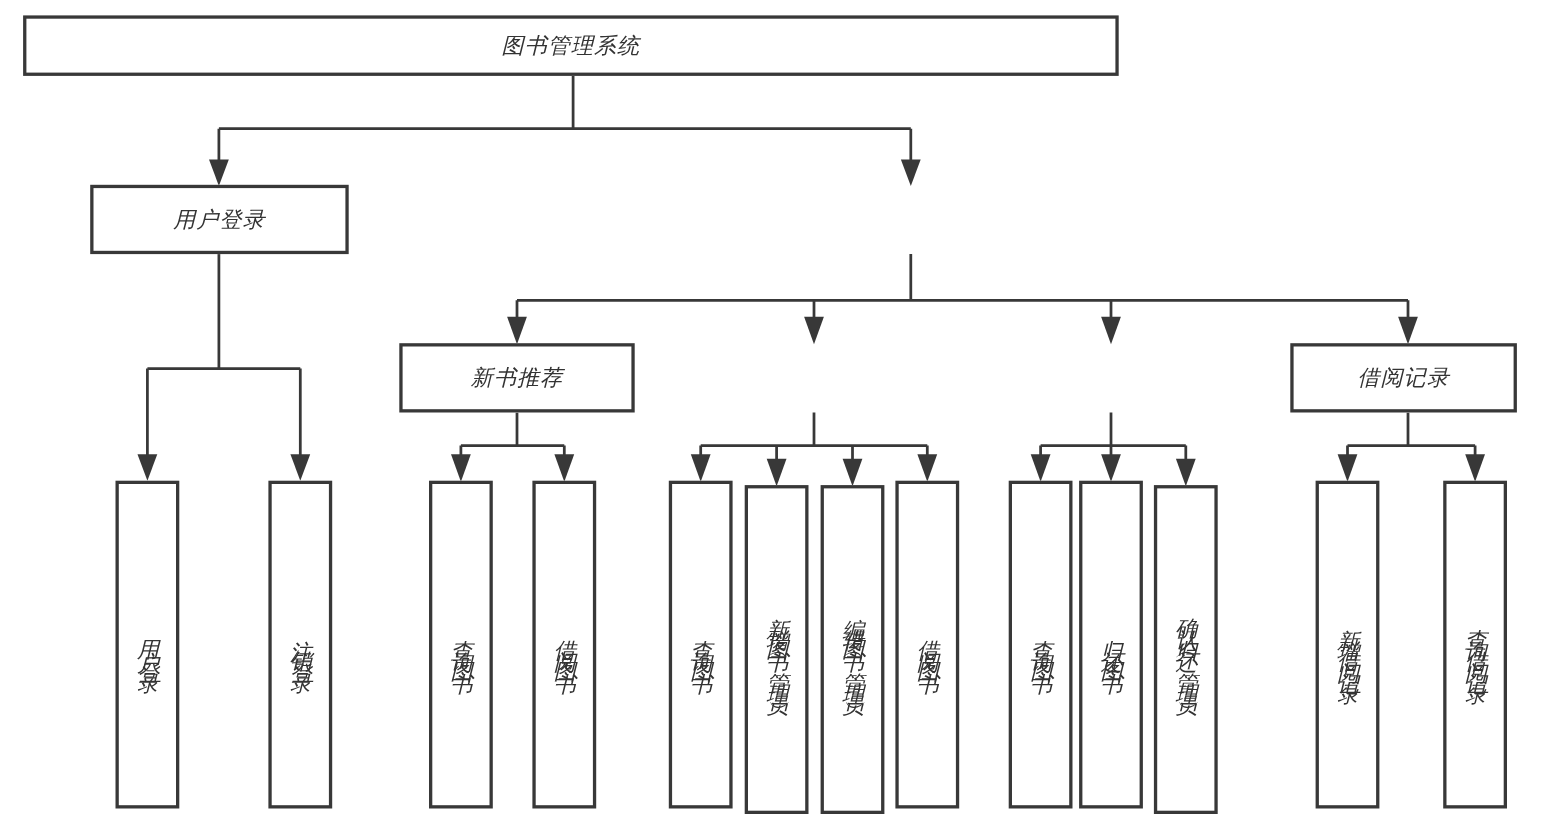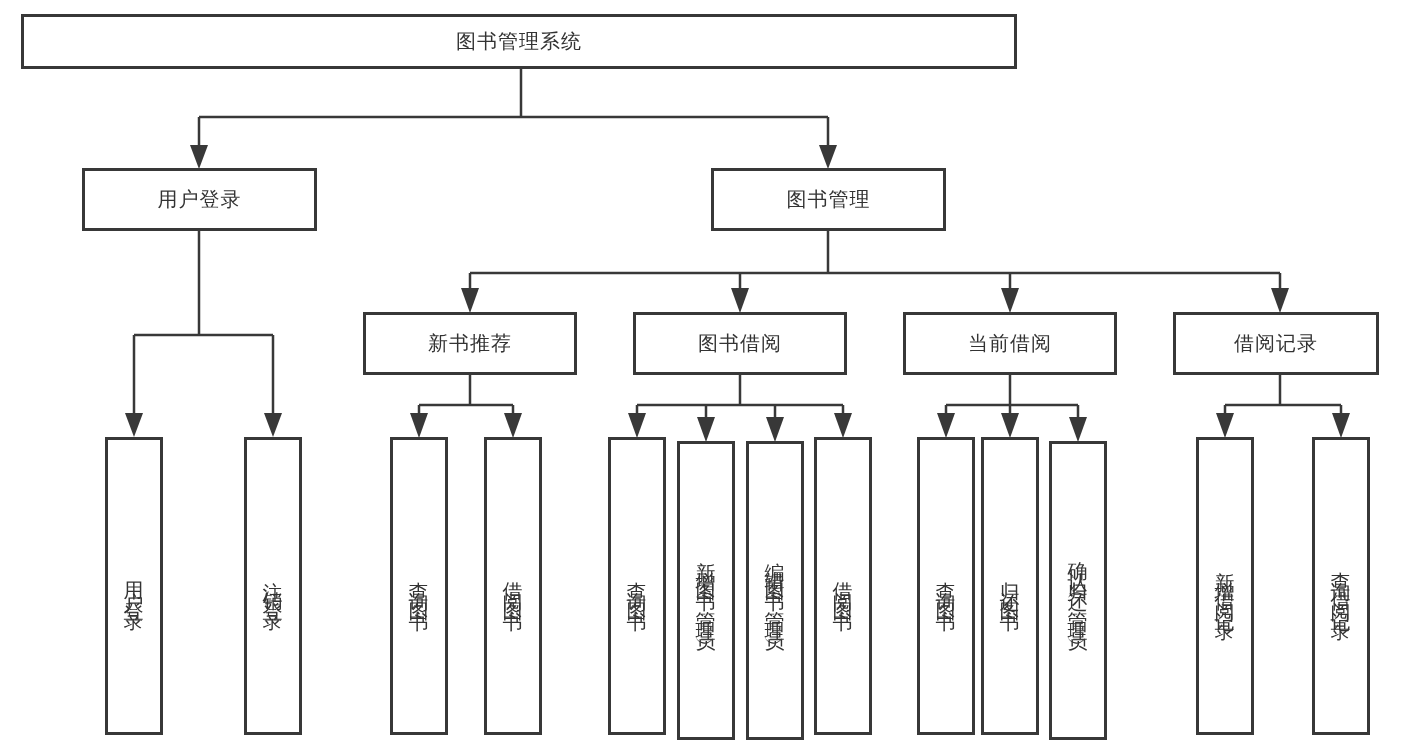--- a/index.html
+++ b/index.html
@@ -27,20 +27,21 @@
   }
   .node {
     position: absolute;
     box-sizing: border-box;
     background: #ffffff;
     border: 3px solid #383838;
     display: flex;
     align-items: center;
     justify-content: center;
     color: #333333;
+    font-style: italic;
   }
   .node.h span {
     font-size: 20px;
     letter-spacing: 1px;
     white-space: nowrap;
   }
   .node.v span {
     writing-mode: vertical-rl;
     text-orientation: mixed;
     font-size: 20px;
@@ -106,32 +107,23 @@
     </g>
   </svg>
 
   <div class="node h" style="left:21px; top:14px; width:996px; height:55px;">
     <span>图书管理系统</span>
   </div>
 
   <div class="node h" style="left:82px; top:168px; width:235px; height:63px;">
     <span>用户登录</span>
   </div>
-  <div class="node h" style="left:711px; top:168px; width:235px; height:63px;">
-    <span>图书管理</span>
-  </div>
 
   <div class="node h" style="left:363px; top:312px; width:214px; height:63px;">
     <span>新书推荐</span>
-  </div>
-  <div class="node h" style="left:633px; top:312px; width:214px; height:63px;">
-    <span>图书借阅</span>
-  </div>
-  <div class="node h" style="left:903px; top:312px; width:214px; height:63px;">
-    <span>当前借阅</span>
   </div>
   <div class="node h" style="left:1173px; top:312px; width:206px; height:63px;">
     <span>借阅记录</span>
   </div>
 
   <div class="node v" style="left:105px; top:437px; width:58px; height:298px;">
     <span>用户登录</span>
   </div>
   <div class="node v" style="left:244px; top:437px; width:58px; height:298px;">
     <span>注销登录</span>

